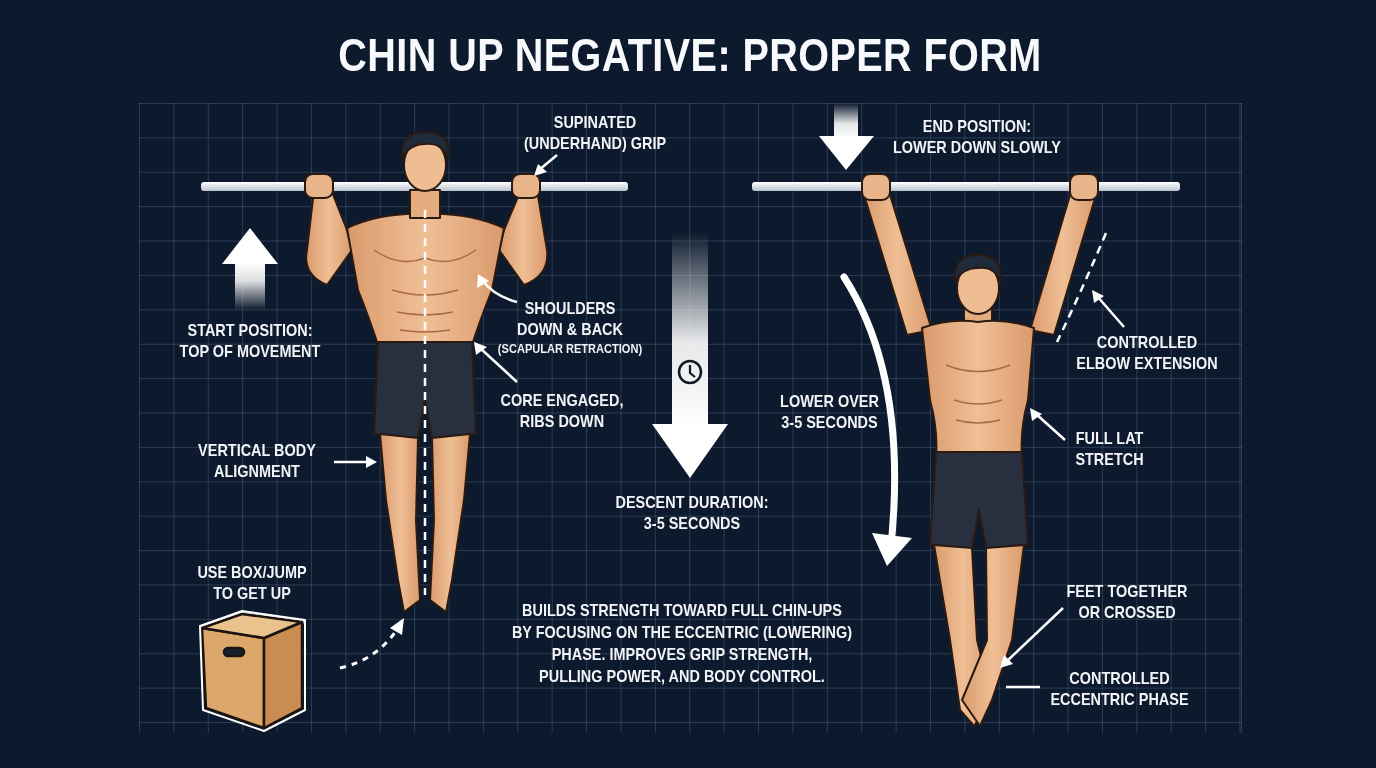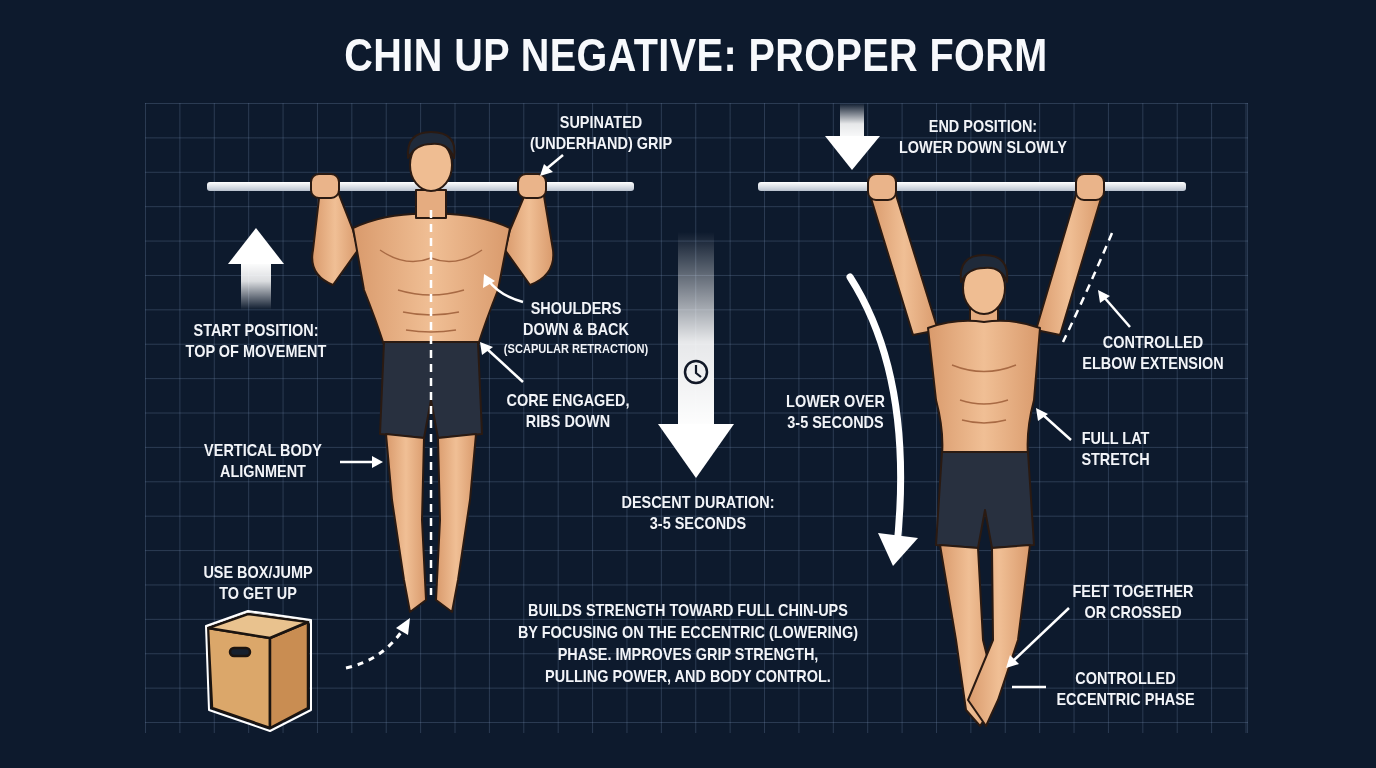--- a/index.html
+++ b/index.html
@@ -3,21 +3,21 @@
 <meta charset="utf-8">
 <style>
   html, body { margin: 0; padding: 0; }
   body {
     width: 1376px; height: 768px; overflow: hidden;
     background: #0d1a2d;
     font-family: "Liberation Sans", "DejaVu Sans", sans-serif;
     color: #ffffff;
     position: relative;
   }
-  .canvas { position: absolute; left: 8px; top: 0; width: 1220px; height: 768px; }
+  .canvas { position: absolute; left: 2px; top: 0; width: 1220px; height: 768px; }
   .grid {
     position: absolute; left: 137px; top: 103px; width: 1102px; height: 630px;
     background-image:
       linear-gradient(to right, rgba(120,145,180,0.28) 1px, transparent 1px),
       linear-gradient(to bottom, rgba(120,145,180,0.28) 1px, transparent 1px);
     background-size: 34.4px 34.4px;
     border-right: 1px solid rgba(120,145,180,0.28);
   }
   .title {
     position: absolute; left: 0; top: 28px; width: 1376px; text-align: center;

